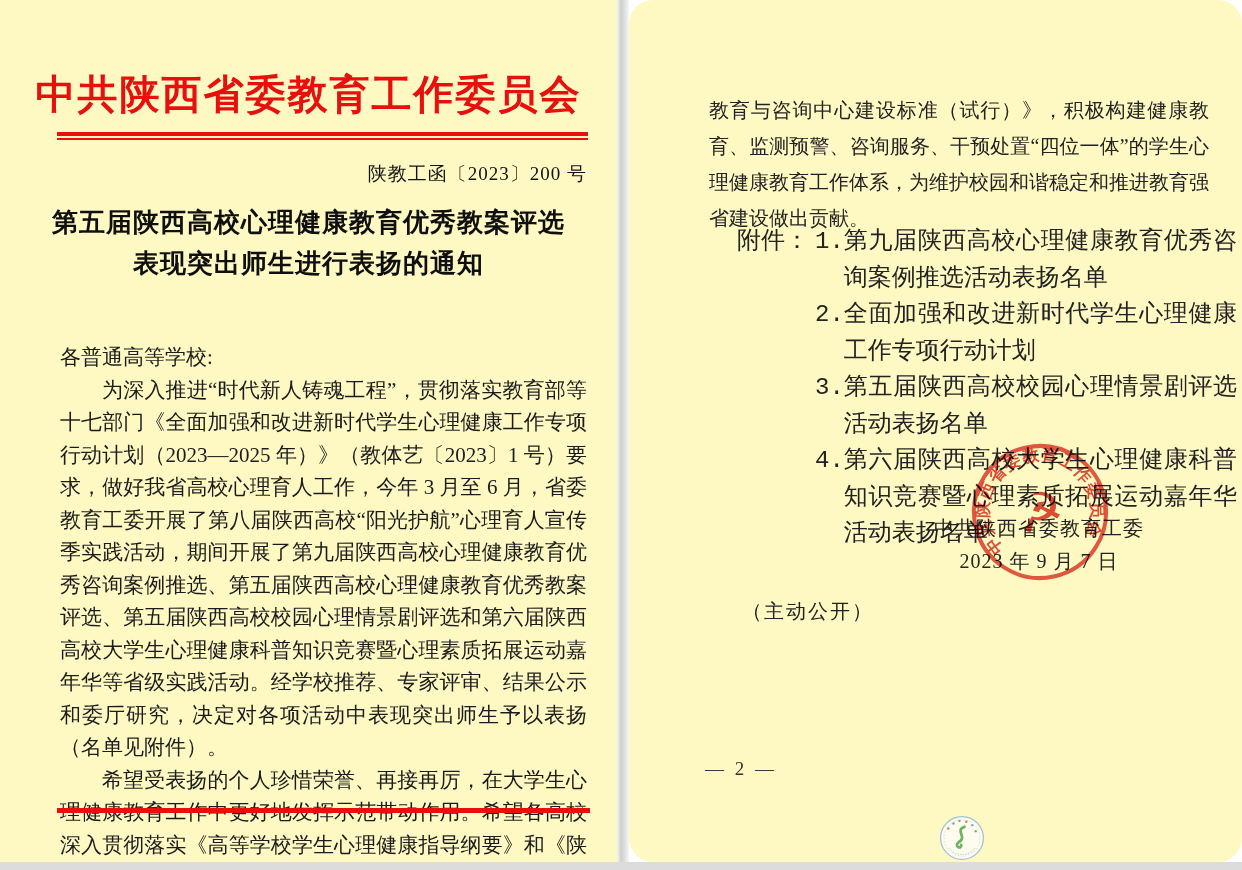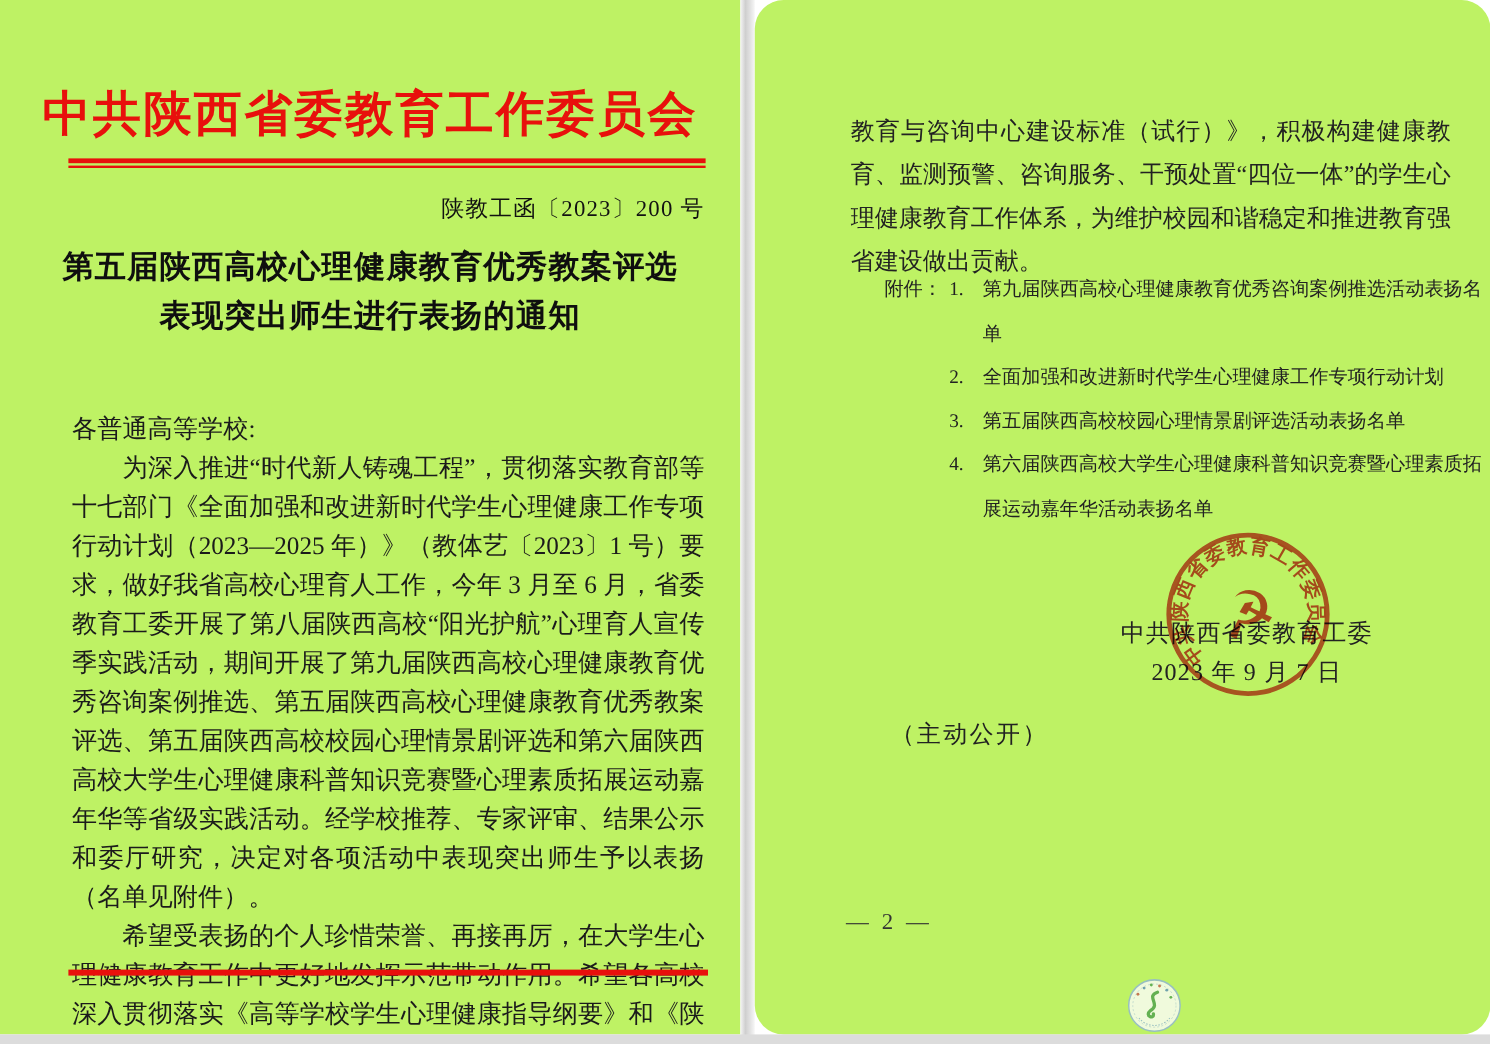--- a/index.html
+++ b/index.html
@@ -1,21 +1,21 @@
 <!DOCTYPE html>
 <html><head>
 <meta charset="utf-8">
 <style>
   html,body{margin:0;padding:0;}
   body{
     width:1242px;height:870px;background:#ffffff;overflow:hidden;position:relative;
     font-family:"Liberation Serif","DejaVu Serif",serif;color:#1c1c1c;
   }
   .spread{position:absolute;inset:0;}
-  .page{position:absolute;top:0;bottom:8px;background:#bef264;}
+  .page{position:absolute;top:0;bottom:8px;background:#fef9c3;}
   .page-left{left:0;width:617px;}
   .page-right{left:629px;width:613px;border-radius:24px;}
   .gutter{
     position:absolute;top:0;bottom:0;left:617px;width:12px;
     background:linear-gradient(to right,#f4f4f4,#cfcfcf 35%,#e3e3e3 70%,#f7f7f7);
   }
   .bottom-strip{position:absolute;left:0;right:0;bottom:0;height:8px;background:#dcdcdc;}
 
   
   .org-header{
@@ -40,21 +40,21 @@
   .body1 .para{text-indent:2em;}
   .bottomline{position:absolute;top:808px;left:57px;width:533px;height:5px;background:#e8100c;}
 
   
   .cont{
     position:absolute;top:92px;left:80px;width:500px;margin:0;
     font-size:20px;line-height:36px;text-align:justify;text-justify:inter-character;color:#222;
   }
   .attach{
     position:absolute;top:224px;left:108px;width:500px;
-    font-size:16px;line-height:36.5px;color:#222;display:flex;align-items:flex-start;
+    font-size:24px;line-height:36.5px;color:#222;display:flex;align-items:flex-start;font-family:Liberation Mono, monospace;
   }
   .attach-label{flex:0 0 auto;white-space:nowrap;}
   .attach ol{list-style:none;margin:0;padding:0 0 0 6px;width:444px;}
   .attach li{display:flex;}
   .attach .num{flex:0 0 28px;}
   .attach .itxt{flex:1;text-align:justify;}
   .sig{
     position:absolute;top:512px;left:278px;width:264px;text-align:center;
     font-size:20px;line-height:33px;color:#222;letter-spacing:1px;
   }

